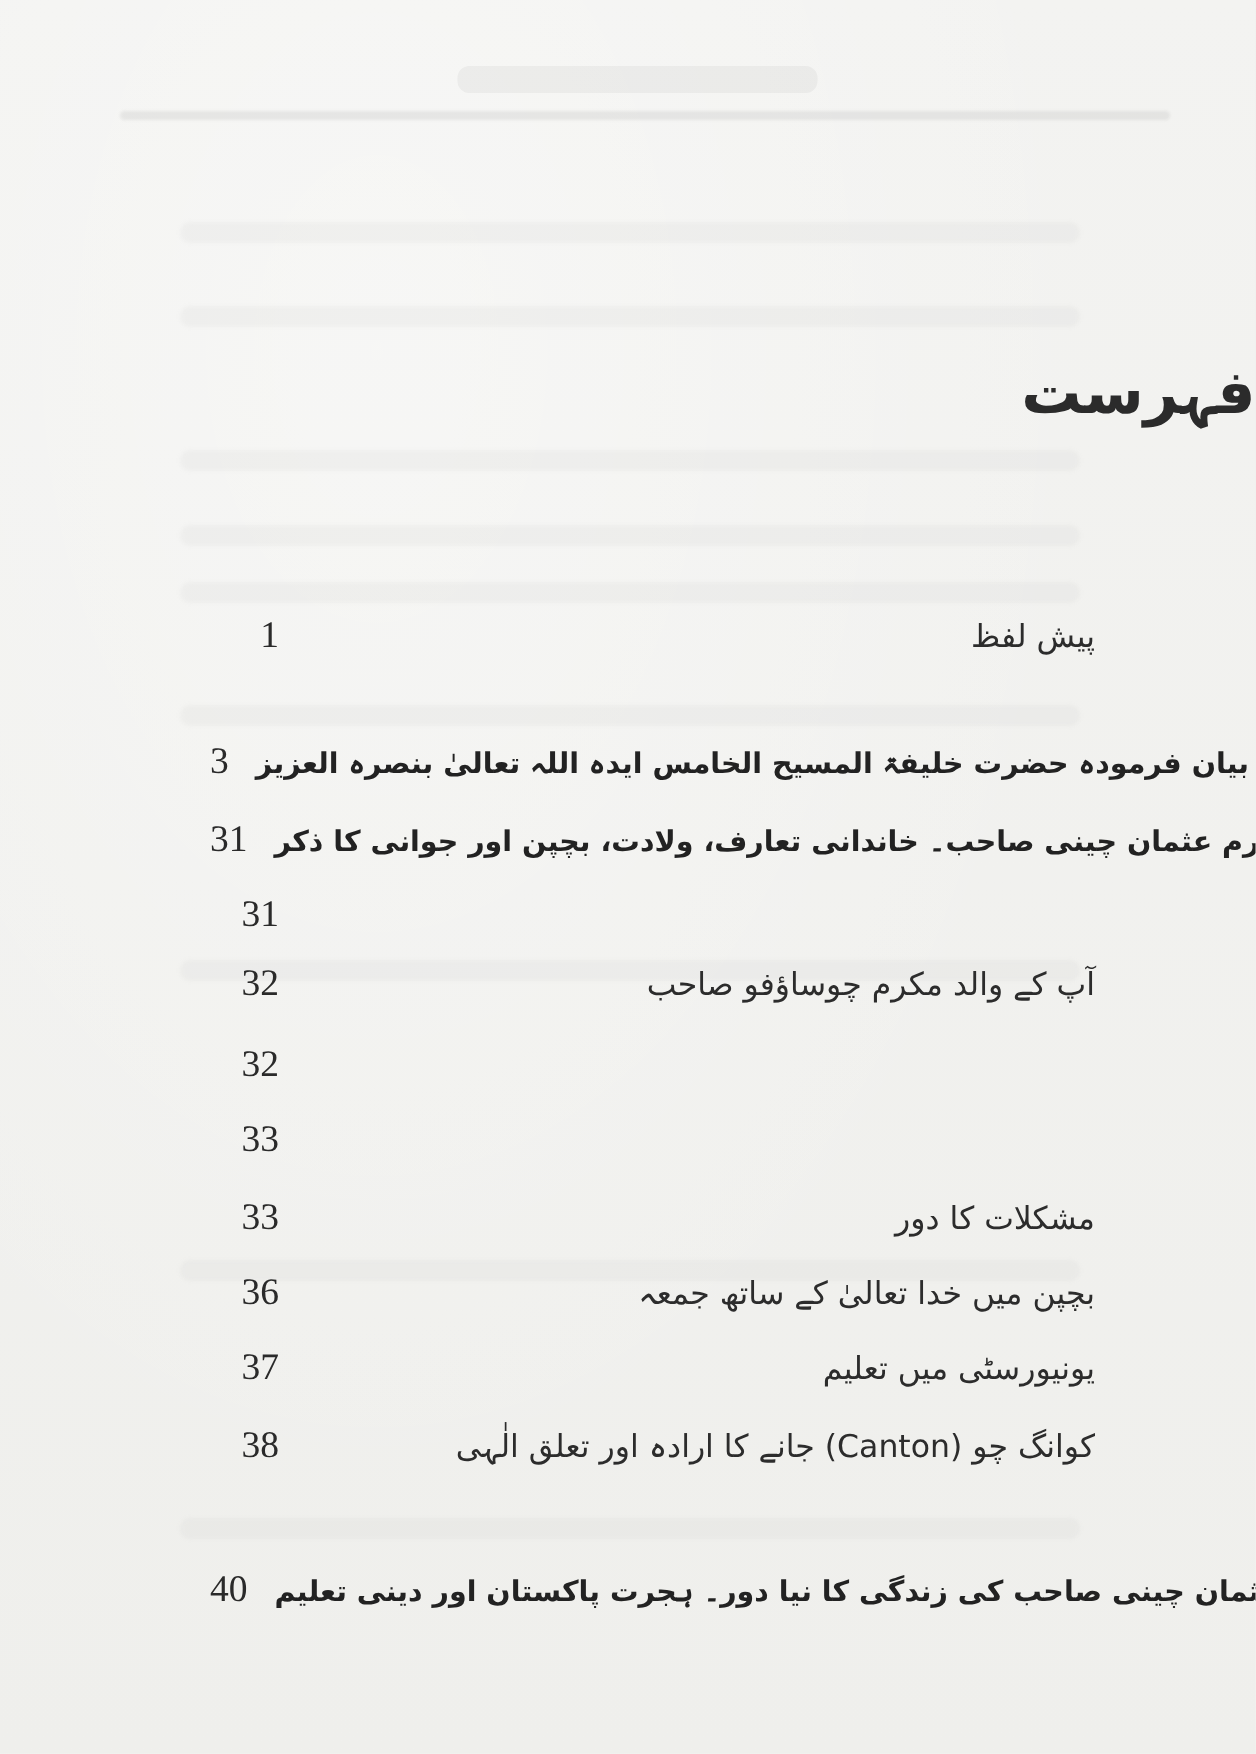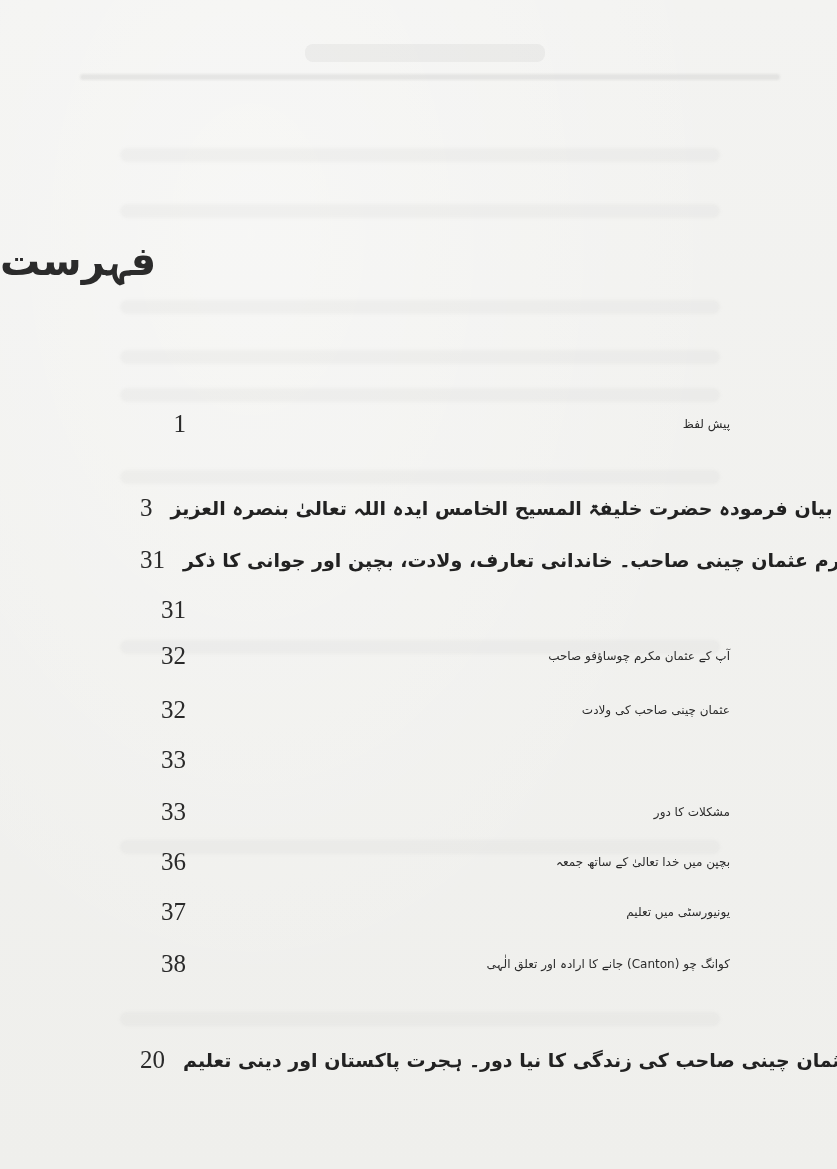--- a/index.html
+++ b/index.html
@@ -49,21 +49,21 @@
       height: 14px;
       background: rgba(160,160,160,0.07);
       border-radius: 7px;
       filter: blur(1.5px);
     }
     .title {
       position: absolute;
       left: 0;
       width: 100%;
       top: 238px;
-      text-align: left;
+      text-align: right;
       font-family: "DejaVu Sans", sans-serif;
       font-weight: bold;
       font-size: 40px;
       color: #2b2b2b;
       direction: rtl;
     }
     .toc {
       position: absolute;
       left: 140px;
       width: 590px;
@@ -83,21 +83,21 @@
       font-size: 25px;
       color: #2a2a2a;
       width: 46px;
       text-align: right;
       direction: ltr;
     }
     .toc-label {
       direction: rtl;
       text-align: right;
       font-family: "DejaVu Sans", sans-serif;
-      font-size: 12px;
+      font-size: 21px;
       color: #2c2c2c;
       white-space: nowrap;
       flex: 1;
       padding-left: 18px;
     }
     .toc-label.bold {
       font-weight: bold;
       font-size: 19px;
       color: #222;
     }
@@ -131,25 +131,24 @@
   </div>
       <div class="toc-row" style="top: 540px;">
     <span class="toc-page">31</span>
     <span class="toc-label bold">مکرم عثمان چینی صاحب۔ خاندانی تعارف، ولادت، بچپن اور جوانی کا ذکر</span>
   </div>
       <div class="toc-row" style="top: 590px;">
     <span class="toc-page">31</span>
   </div>
       <div class="toc-row" style="top: 636px;">
     <span class="toc-page">32</span>
-    <span class="toc-label">آپ کے عثمان مکرم چوساؤفو صاحب</span>
+    <span class="toc-label">آپ کے والد مکرم چوساؤفو صاحب</span>
   </div>
       <div class="toc-row" style="top: 690px;">
     <span class="toc-page">32</span>
-    <span class="toc-label">عثمان چینی صاحب کی ولادت</span>
   </div>
       <div class="toc-row" style="top: 740px;">
     <span class="toc-page">33</span>
   </div>
       <div class="toc-row" style="top: 792px;">
     <span class="toc-page">33</span>
     <span class="toc-label">مشکلات کا دور</span>
   </div>
       <div class="toc-row" style="top: 842px;">
     <span class="toc-page">36</span>
@@ -157,17 +156,17 @@
   </div>
       <div class="toc-row" style="top: 892px; align-items: center;">
     <span class="toc-page">37</span>
     <span class="toc-label">یونیورسٹی میں تعلیم</span>
   </div>
       <div class="toc-row" style="top: 944px;">
     <span class="toc-page">38</span>
     <span class="toc-label">کوانگ چو (Canton) جانے کا ارادہ اور تعلق الٰہی</span>
   </div>
       <div class="toc-row" style="top: 1040px;">
-    <span class="toc-page">20</span>
+    <span class="toc-page">40</span>
     <span class="toc-label bold">عثمان چینی صاحب کی زندگی کا نیا دور۔ ہجرت پاکستان اور دینی تعلیم</span>
   </div>
     </div>
 </div>
 
 </body></html>

